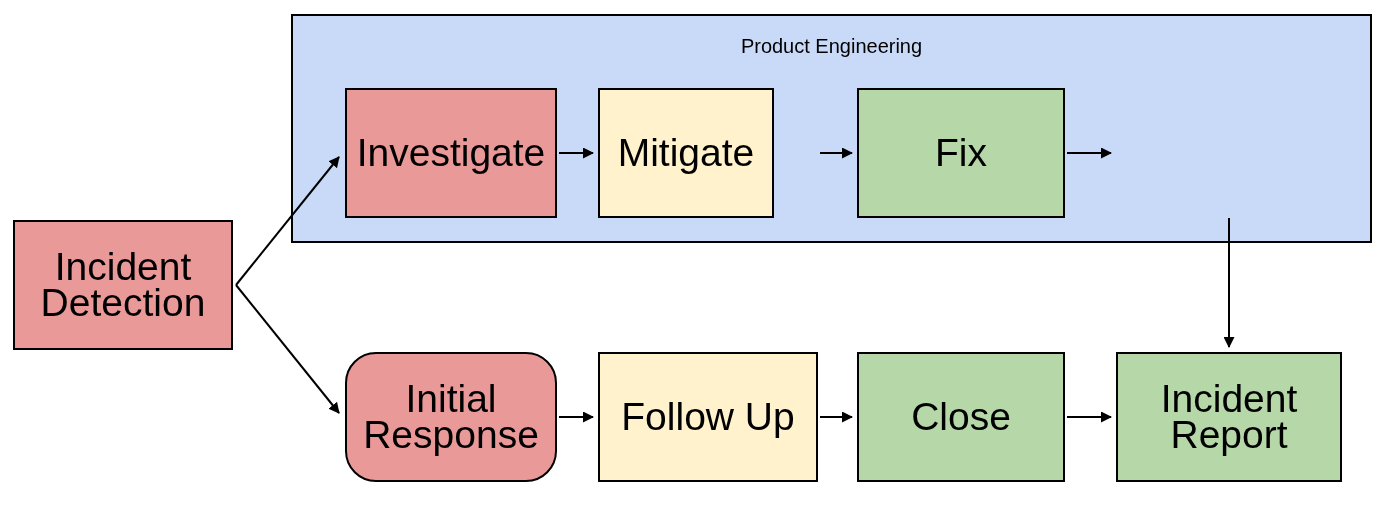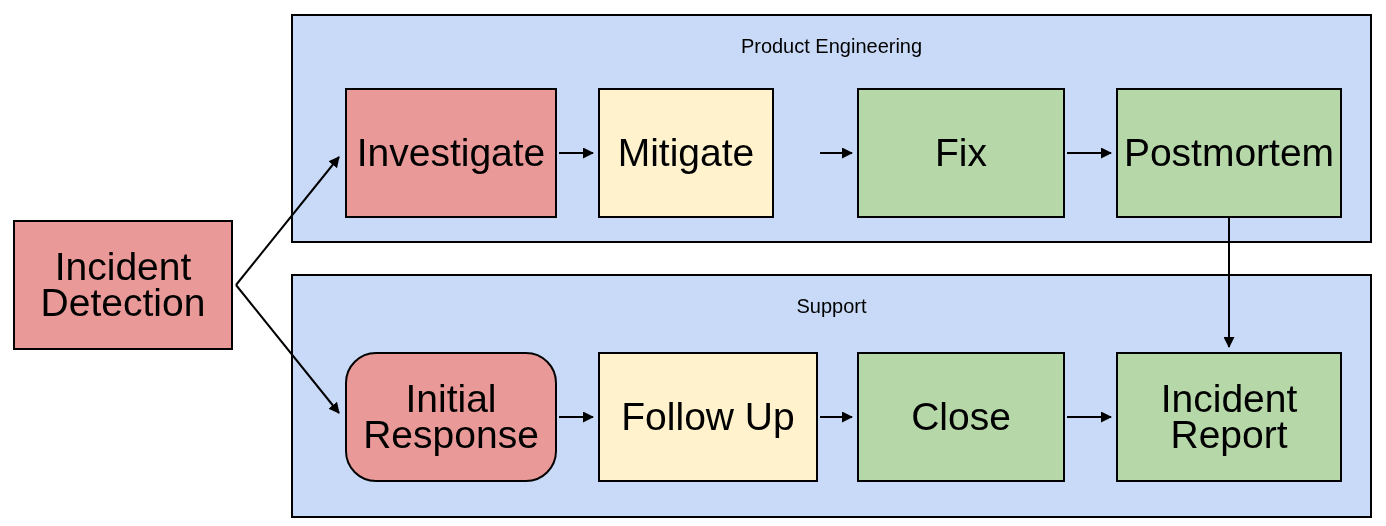--- a/index.html
+++ b/index.html
@@ -55,33 +55,29 @@
 </style>
 </head>
 <body>
 
 <div class="canvas">
 
   <div class="lane" style="left: 291px; top: 14px; width: 1081px; height: 229px; background: rgb(201, 218, 248);">
     <div class="lane-title">Product Engineering</div>
   </div>
 
-  <div class="lane" style="left: 291px; top: 274px; width: 1081px; height: 244px; background: rgb(201, 218, 248);">
-    <div class="lane-title">Support</div>
-  </div>
 
   <div class="node" style="left: 13px; top: 220px; width: 220px; height: 130px; background: rgb(234, 153, 153);">Incident Detection</div>
 
   <div class="node" style="left: 345px; top: 88px; width: 212px; height: 130px; background: rgb(234, 153, 153);">Investigate</div>
 
   <div class="node" style="left: 598px; top: 88px; width: 176px; height: 130px; background: rgb(255, 242, 204);">Mitigate</div>
 
   <div class="node" style="left: 857px; top: 88px; width: 208px; height: 130px; background: rgb(182, 215, 168);">Fix</div>
 
-  <div class="node" style="left: 1116px; top: 88px; width: 226px; height: 130px; background: rgb(182, 215, 168);">Postmortem</div>
 
   <div class="node" style="left: 345px; top: 352px; width: 212px; height: 130px; background: rgb(234, 153, 153); border-radius: 31px;">Initial Response</div>
 
   <div class="node" style="left: 598px; top: 352px; width: 220px; height: 130px; background: rgb(255, 242, 204);">Follow Up</div>
 
   <div class="node" style="left: 857px; top: 352px; width: 208px; height: 130px; background: rgb(182, 215, 168);">Close</div>
 
   <div class="node" style="left: 1116px; top: 352px; width: 226px; height: 130px; background: rgb(182, 215, 168);">Incident Report</div>
 
   <svg class="arrows" width="1386" height="526" viewBox="0 0 1386 526">

